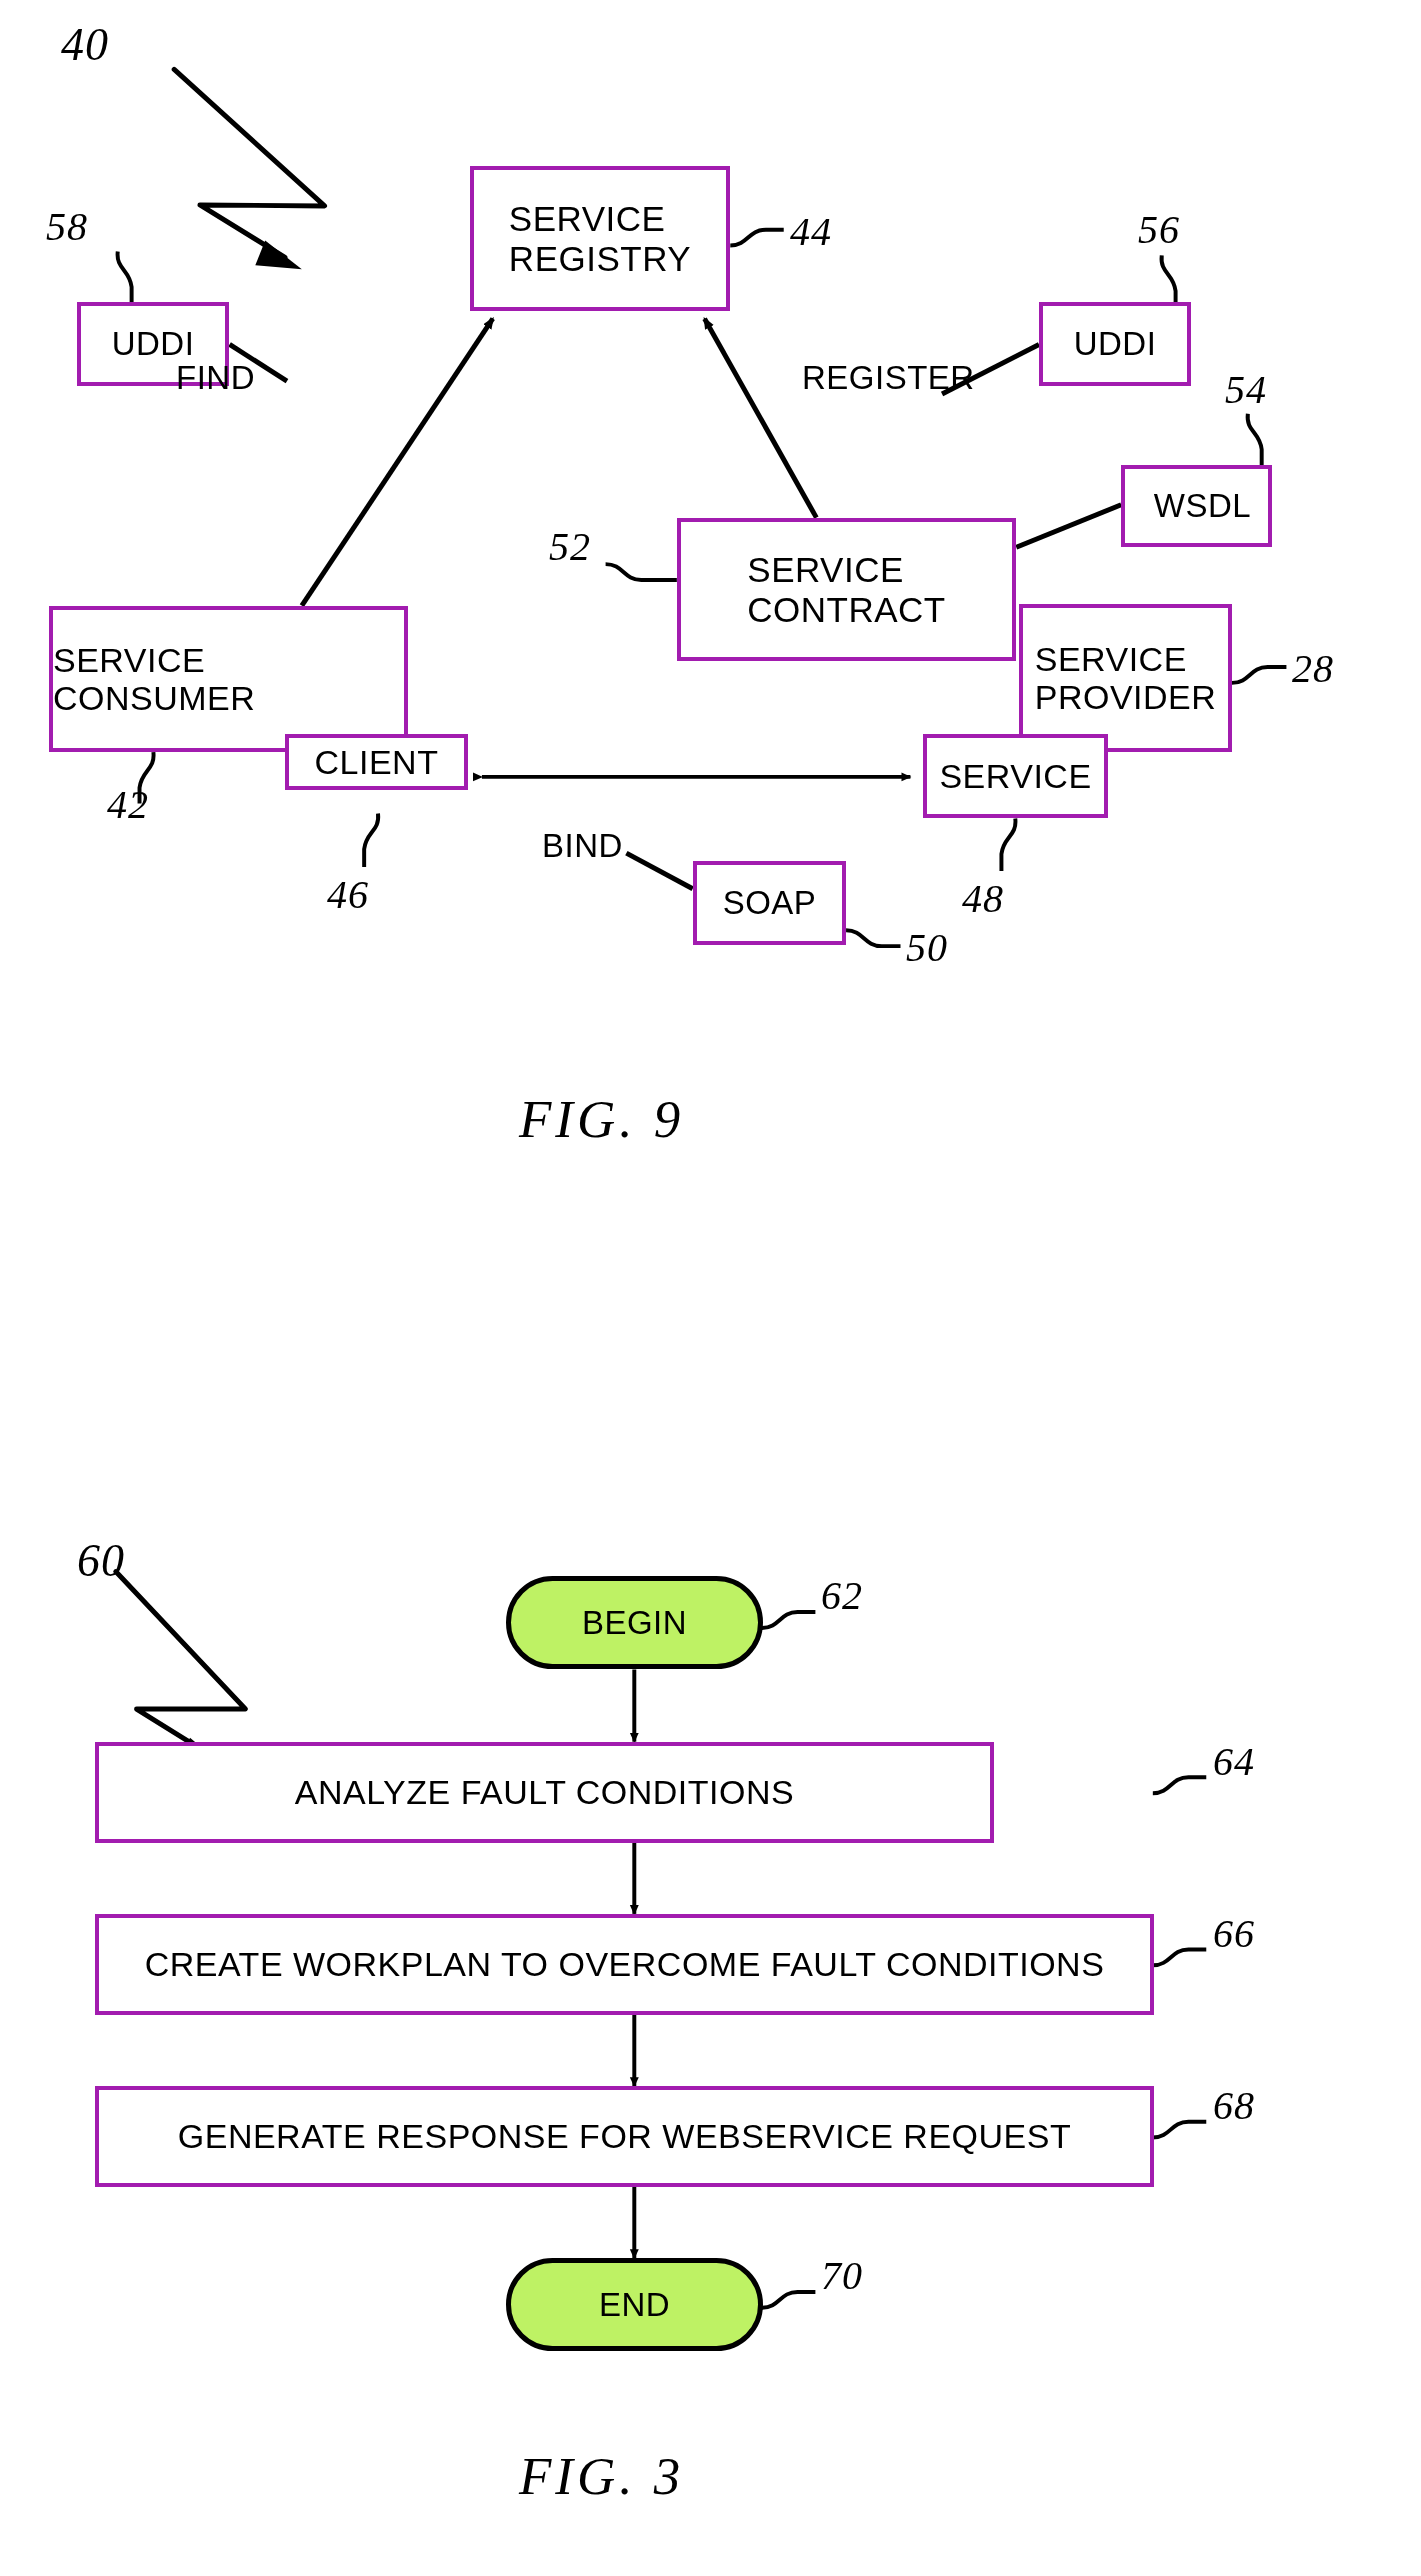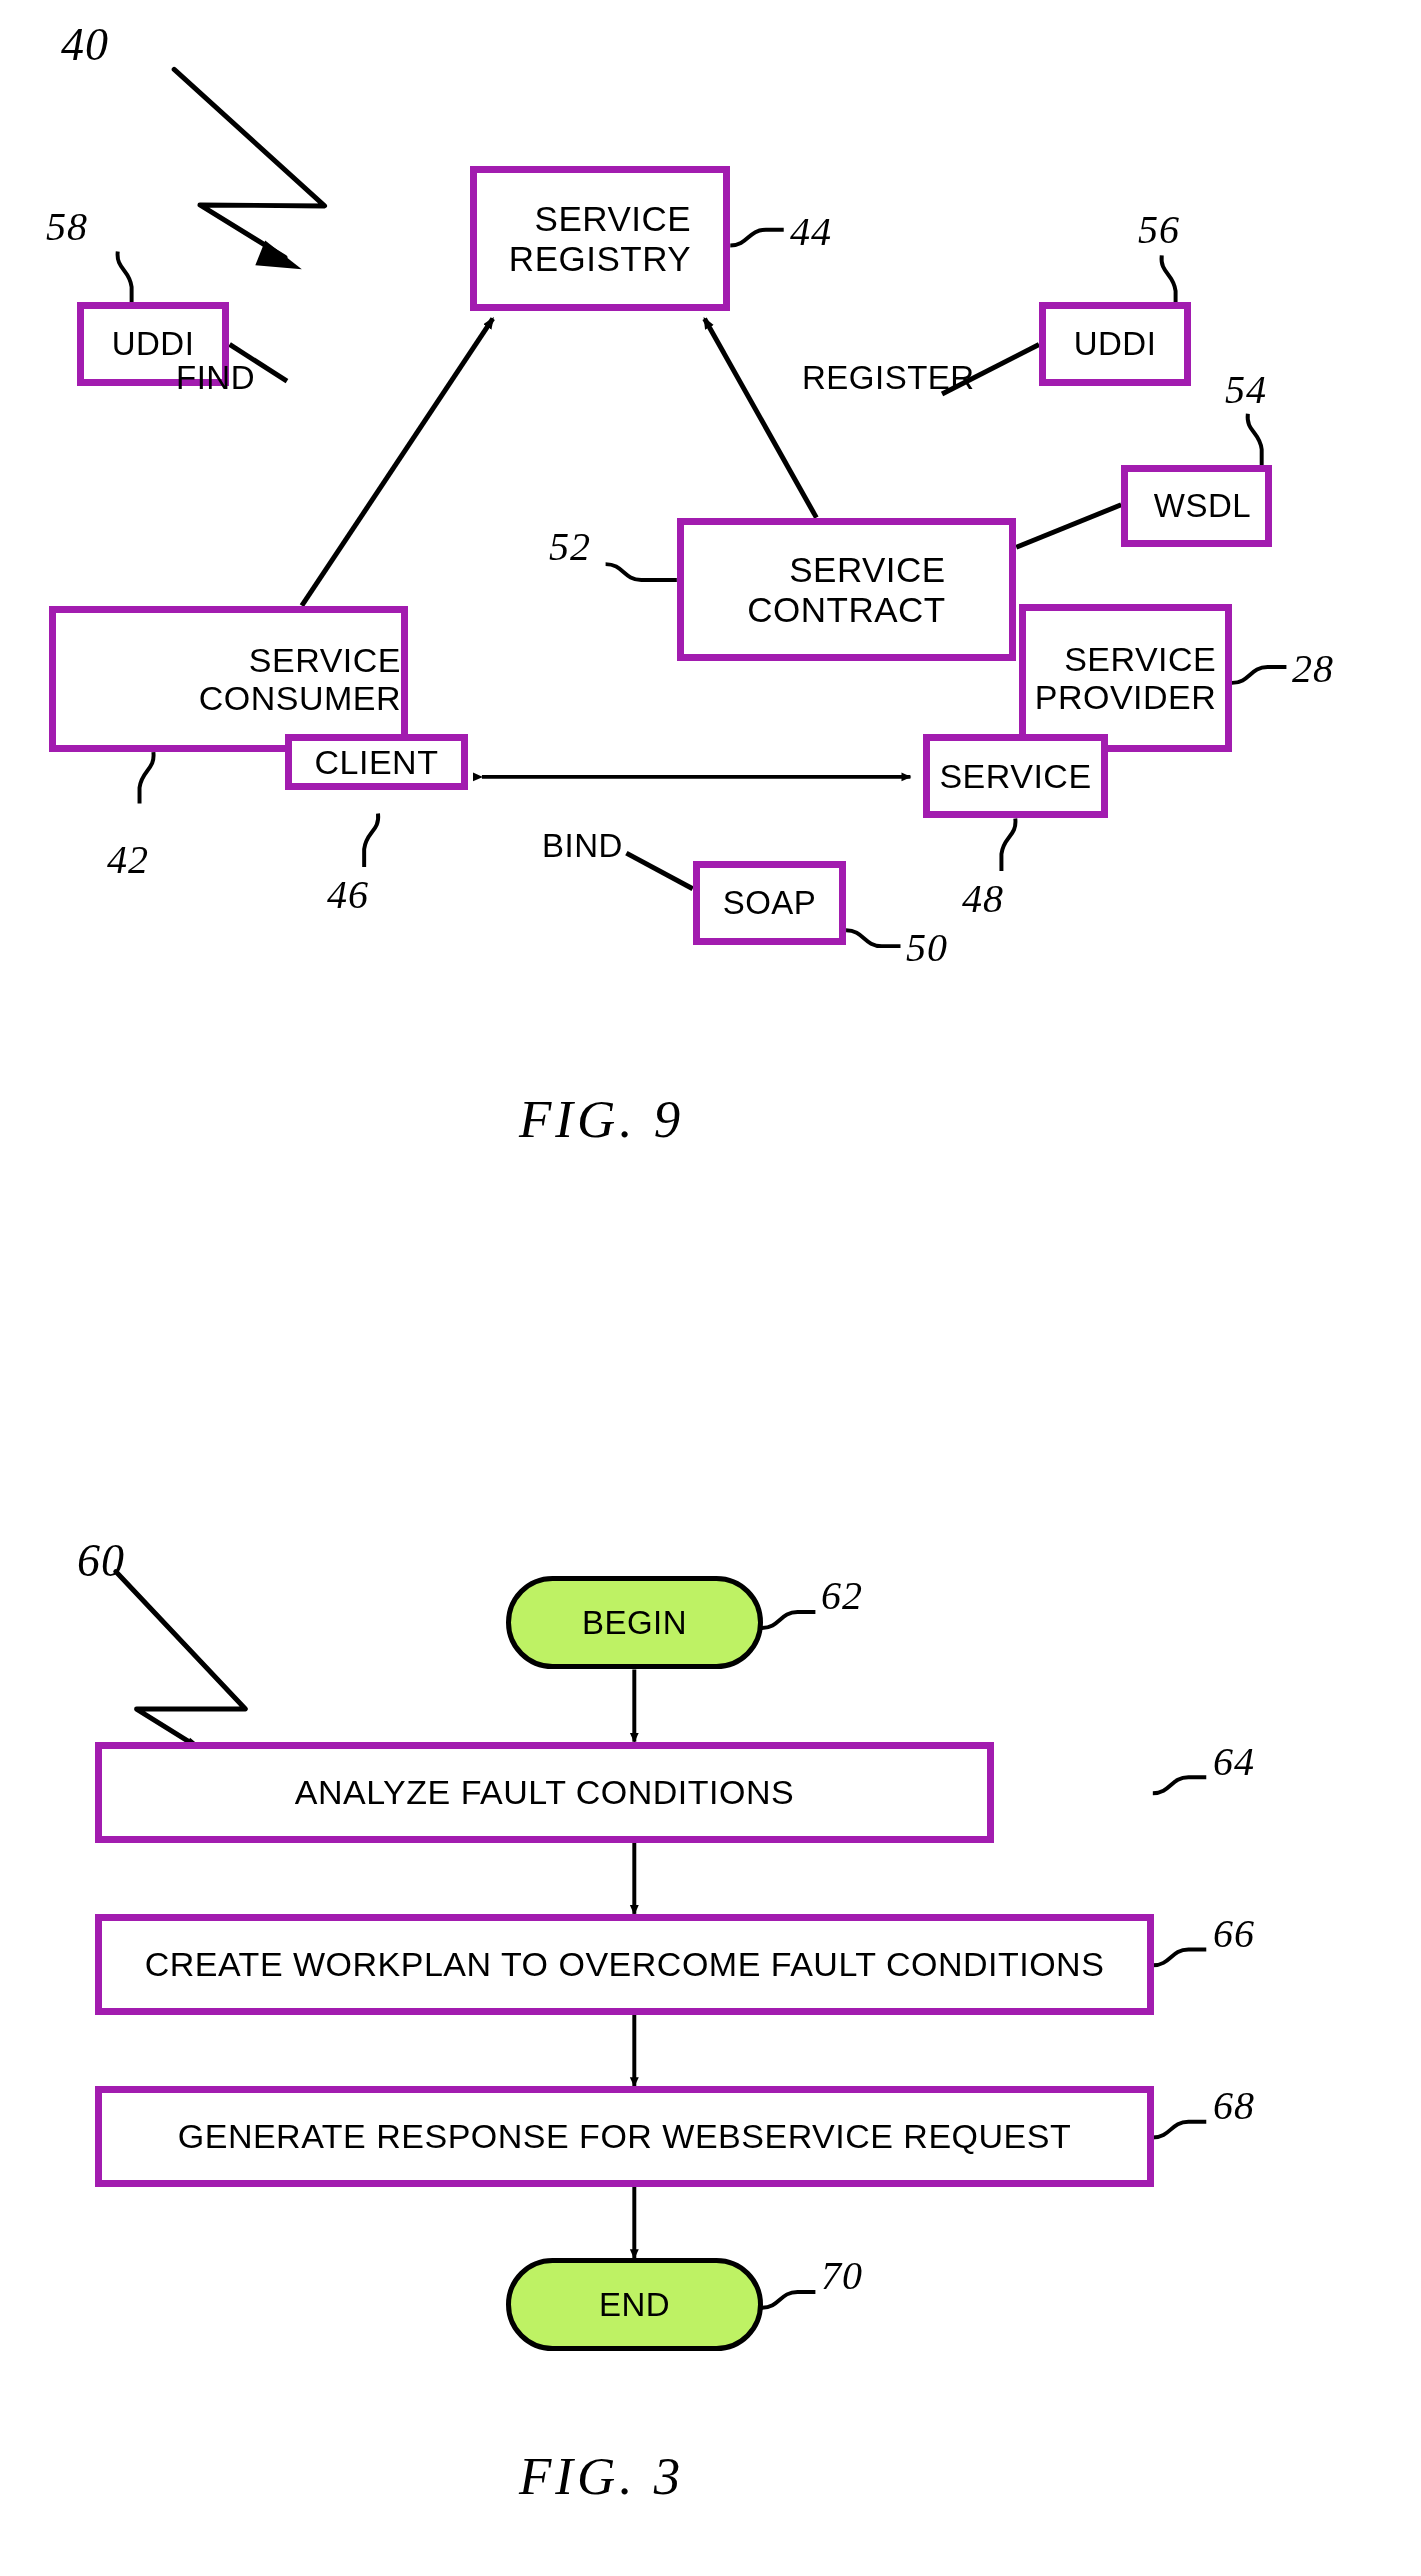--- a/index.html
+++ b/index.html
@@ -1,23 +1,23 @@
 <!DOCTYPE html>
 <html><head>
 <meta charset="utf-8">
 <style>
   html,body{margin:0;padding:0;background:#ffffff;}
   body{width:1421px;height:2576px;position:relative;overflow:hidden;
        font-family:"Liberation Sans",sans-serif;color:#000;}
   .stage{position:absolute;left:0;top:0;width:1421px;height:2576px;}
 
   
-  .box{position:absolute;border:7px solid #a21caf;background:#fff;
+  .box{position:absolute;border:4px solid #a21caf;background:#fff;
        display:flex;align-items:center;justify-content:center;
-       text-align:right;line-height:1.12;box-sizing:border-box;
+       text-align:left;line-height:1.12;box-sizing:border-box;
        font-family:"Liberation Sans",sans-serif;letter-spacing:0.5px;}
   .box .lbl{display:block;white-space:pre-line;}
 
   
   .oval{position:absolute;border:5px solid #000;background:#bef264;
         border-radius:989px;display:flex;align-items:center;
         justify-content:center;box-sizing:border-box;
         font-family:"Liberation Sans",sans-serif;letter-spacing:0.5px;}
 
   
@@ -149,21 +149,21 @@
   <div class="box" style="left:677px;top:518px;width:339px;height:143px;font-size:35px;">
     <span class="lbl">SERVICE
 CONTRACT</span>
   </div>
 
   <div class="box" style="left:49px;top:606px;width:359px;height:146px;font-size:34px;
               align-items:center;">
     <span class="lbl">SERVICE CONSUMER</span>
   </div>
 
-  <div class="ref" style="left:107px;top:836px;">42</div>
+  <div class="ref" style="left:107px;top:781px;">42</div>
 
   <div class="box" style="left:285px;top:734px;width:183px;height:56px;font-size:34px;">
     <span class="lbl">CLIENT</span>
   </div>
 
   <div class="ref" style="left:327px;top:871px;">46</div>
 
   <div class="box" style="left:1019px;top:604px;width:213px;height:148px;font-size:34px;">
     <span class="lbl">SERVICE
 PROVIDER</span>

